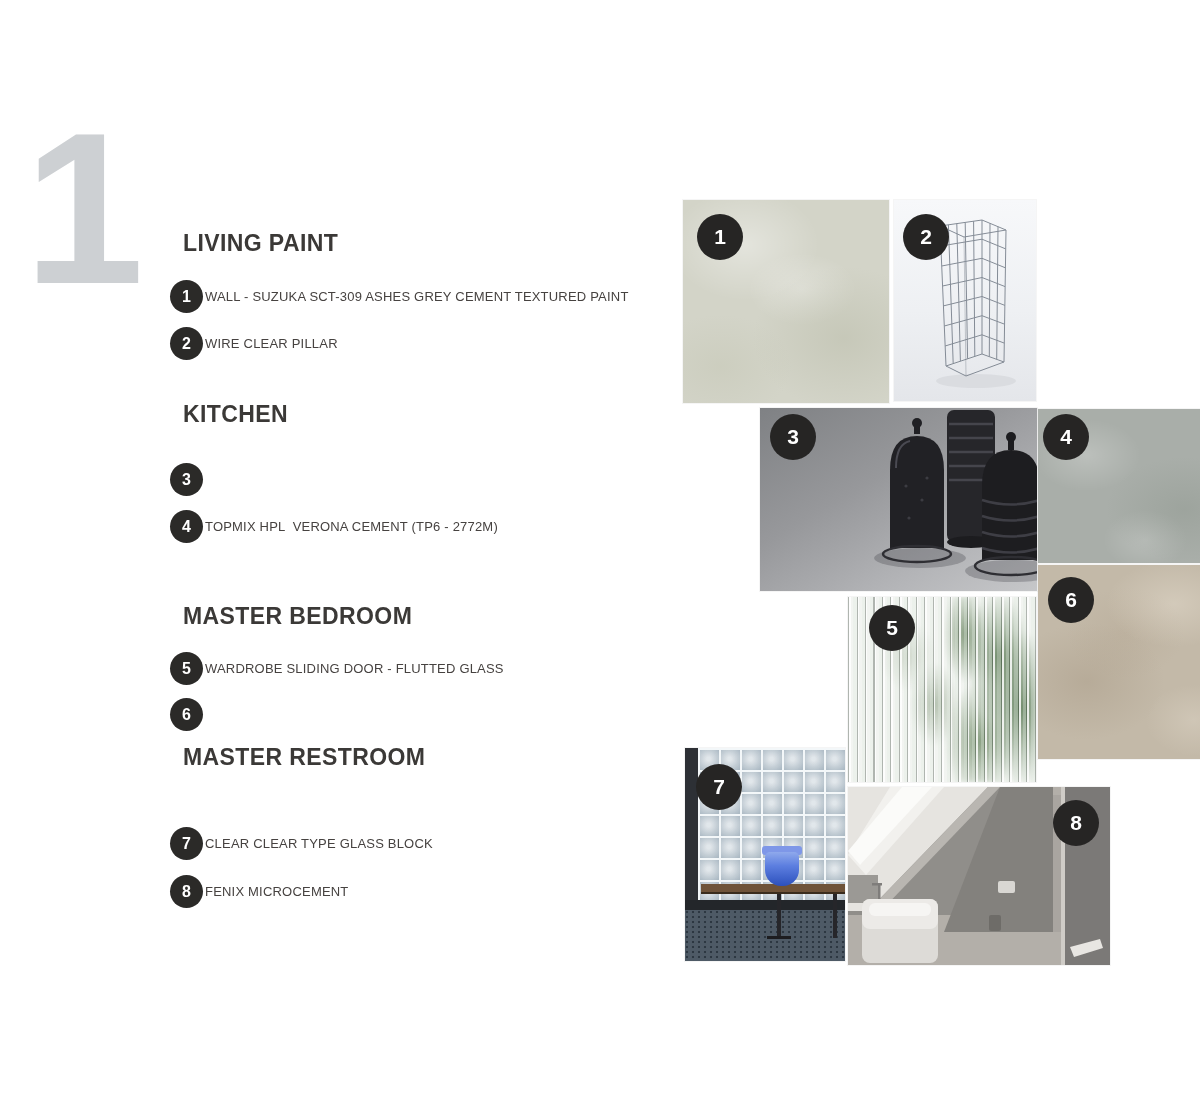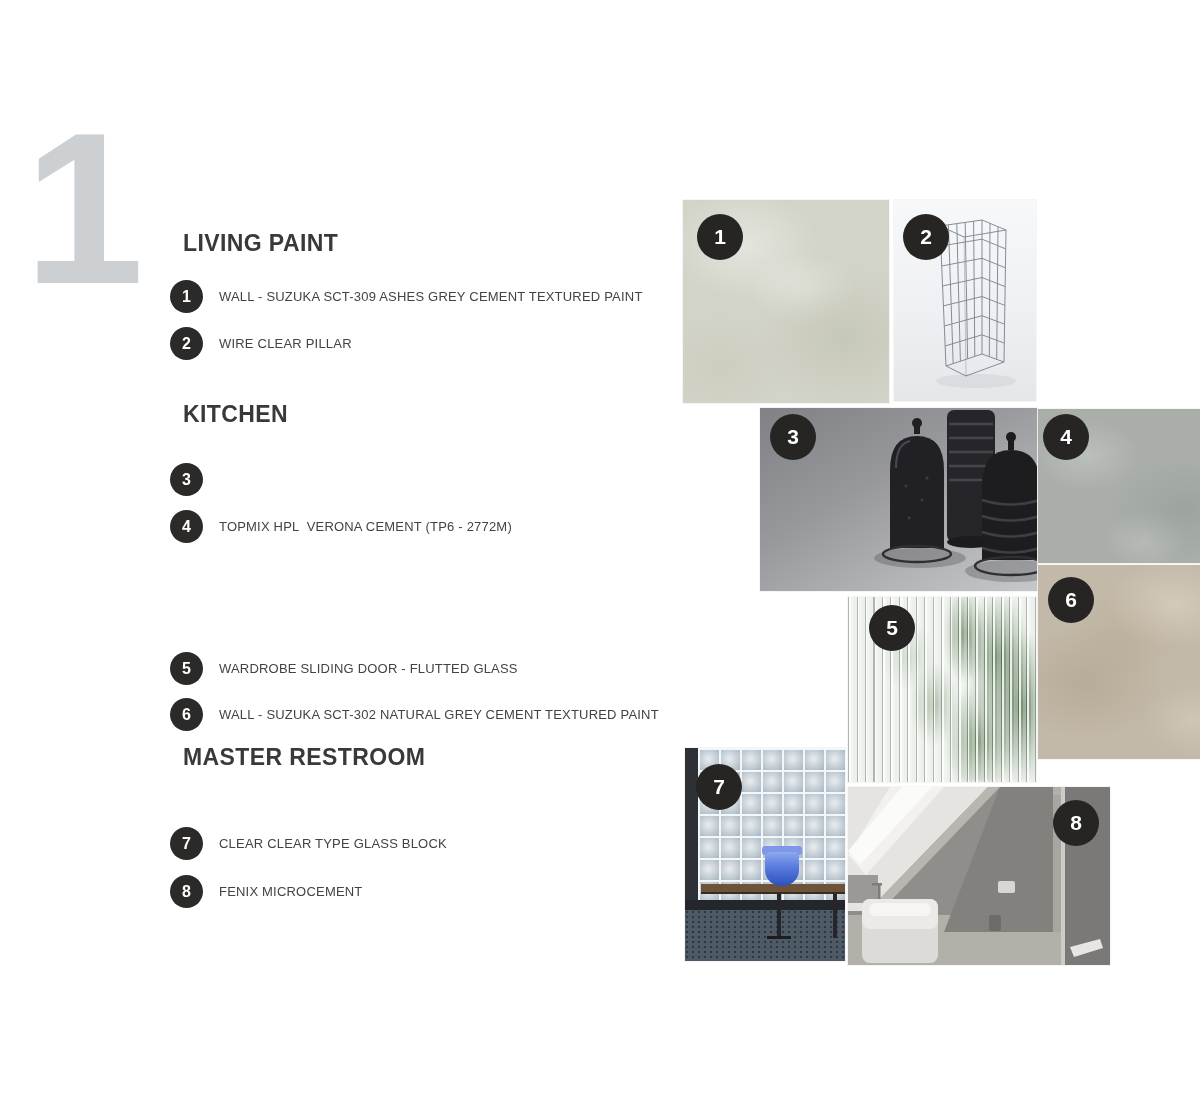--- a/index.html
+++ b/index.html
@@ -17,21 +17,21 @@
     font-weight:bold;color:#3b3937;letter-spacing:.4px;white-space:nowrap;}
   .h0{top:230px}.h1{top:401px}.h2{top:603px}.h3{top:744px}
 
   .item{position:absolute;left:170px;display:flex;align-items:center;white-space:nowrap;}
   .it1{top:280px}.it2{top:327px}.it3{top:463px}.it4{top:510px}
   .it5{top:652px}.it6{top:698px}.it7{top:827px}.it8{top:875px}
 
   .nbadge{width:33px;height:33px;border-radius:50%;background:#2b2a28;color:#fff;
     display:flex;align-items:center;justify-content:center;font-size:16px;font-weight:bold;
     flex:0 0 33px;}
-  .item-label{margin-left:16px;font-size:13px;color:#464240;letter-spacing:.2px;white-space:pre;}
+  .item-label{margin-left:2px;font-size:13px;color:#464240;letter-spacing:.2px;white-space:pre;}
 
   
   .photo{position:absolute;overflow:hidden;box-shadow:0 0 0 1px rgba(80,80,80,.06);}
   .pbadge{position:absolute;width:46px;height:46px;border-radius:50%;background:#262524;
     color:#fff;display:flex;align-items:center;justify-content:center;font-size:21px;
     font-weight:bold;z-index:5;}
 
   .p1{left:643px;top:184px;width:206px;height:203px;background-color:#d3d4c8;
     background-image:
       radial-gradient(ellipse 120px 90px at 30% 22%, rgba(255,255,255,.38), transparent 62%),
@@ -115,27 +115,27 @@
 
   <h2 class="sec-title h1">KITCHEN</h2>
   <div class="item it3">
     <span class="nbadge">3</span>
   </div>
   <div class="item it4">
     <span class="nbadge">4</span>
     <span class="item-label">TOPMIX HPL  VERONA CEMENT (TP6 - 2772M)</span>
   </div>
 
+  <h2 class="sec-title h2">MASTER BEDROOM</h2>
   <div class="item it5">
     <span class="nbadge">5</span>
     <span class="item-label">WARDROBE SLIDING DOOR - FLUTTED GLASS</span>
   </div>
   <div class="item it6">
     <span class="nbadge">6</span>
-    <span class="item-label">WALL - SUZUKA SCT-302 NATURAL GREY CEMENT TEXTURED PAINT</span>
   </div>
 
   <h2 class="sec-title h3">MASTER RESTROOM</h2>
   <div class="item it7">
     <span class="nbadge">7</span>
     <span class="item-label">CLEAR CLEAR TYPE GLASS BLOCK</span>
   </div>
   <div class="item it8">
     <span class="nbadge">8</span>
     <span class="item-label">FENIX MICROCEMENT</span>

